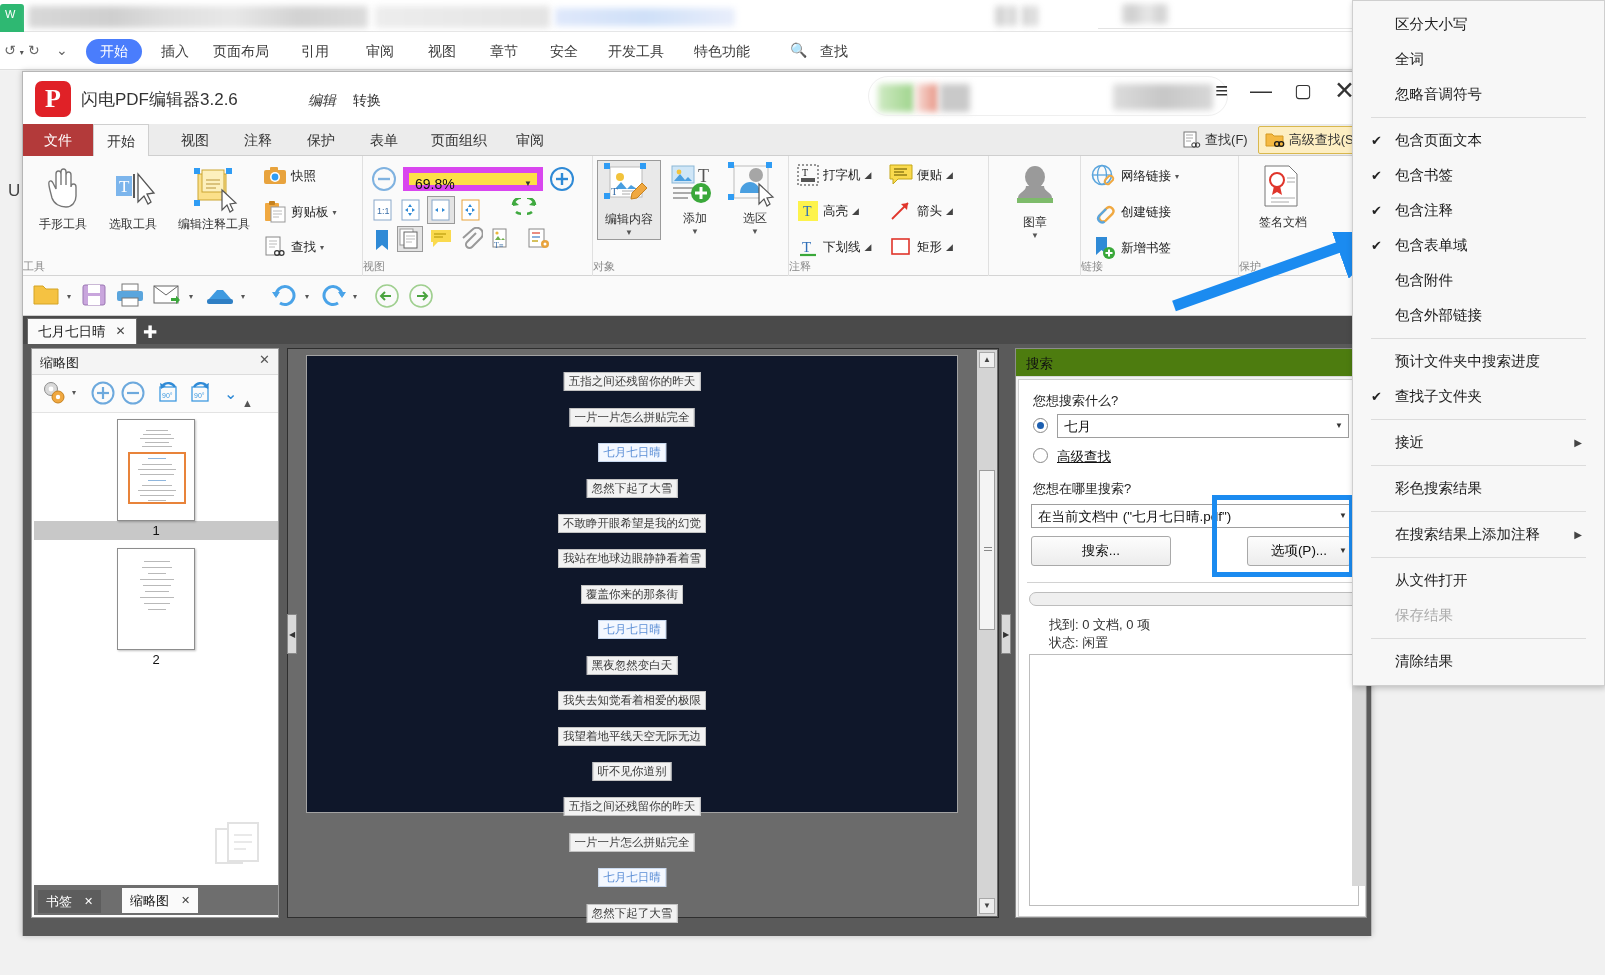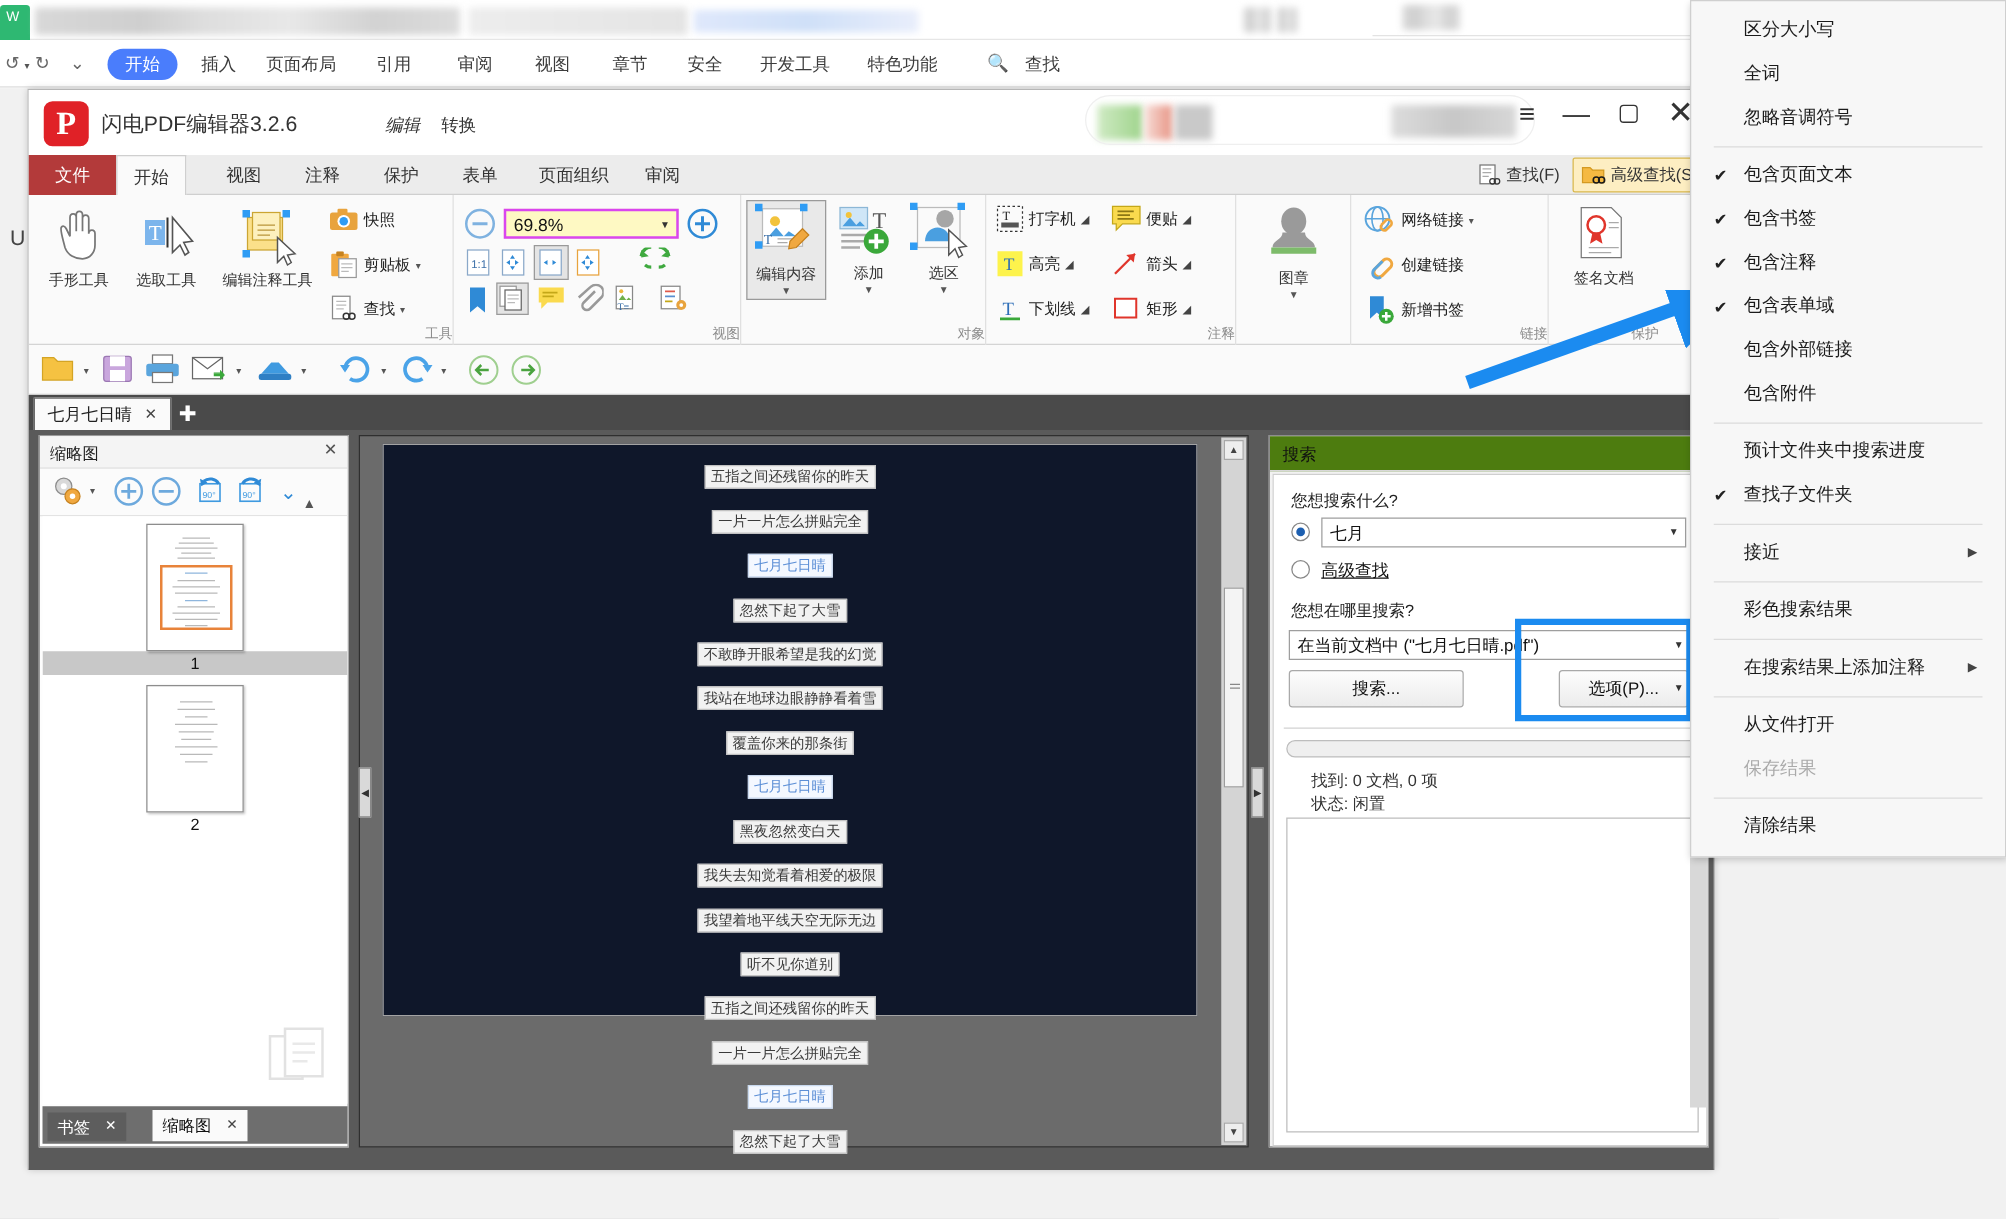--- a/index.html
+++ b/index.html
@@ -40,21 +40,21 @@
   .rtab{ position:absolute; top:0; height:32px; line-height:32px; font-size:14px; color:#333; padding:0 13px; cursor:pointer;}
   .rtab.file{ background:#b33a3a; color:#fff;}
   .rtab.active{ background:#fafafa; border-left:1px solid #cfcfcf; border-right:1px solid #cfcfcf; border-top:1px solid #cfcfcf;}
   #find-group{ position:absolute; right:6px; top:2px; display:flex; gap:4px; align-items:center;}
   .findbtn{ display:flex; align-items:center; gap:4px; font-size:13px; padding:3px 6px; cursor:pointer; border-radius:2px;}
   .findbtn.sel{ background:#fdeec2; border:1px solid #d9b84d;}
 
   
   #pdf-ribbon{ position:absolute; left:0; top:84px; width:1348px; height:120px; background:#fafafa; border-bottom:1px solid #d4d4d4;}
   .rgroup{ position:absolute; top:0; height:120px; border-right:1px solid #e0e0e0;}
-  .glabel{ position:absolute; bottom:2px; width:100%; text-align:right; font-size:11px; color:#8a8a8a;}
+  .glabel{ position:absolute; bottom:2px; width:100%; text-align:left; font-size:11px; color:#8a8a8a;}
   .bigbtn{ position:absolute; text-align:center; font-size:12px; color:#333; cursor:pointer;}
   .bigbtn .lbl{ display:block; margin-top:2px;}
   .smallbtn{ position:absolute; display:flex; align-items:center; gap:4px; font-size:12.5px; color:#222; cursor:pointer;}
 
   
   #quickbar{ position:absolute; left:0; top:204px; width:1348px; height:40px; background:#fafafa; border-bottom:1px solid #cfcfcf;}
   .qb{ position:absolute; top:7px; cursor:pointer;}
   .caret{ font-size:8px; color:#555;}
 
   
@@ -311,21 +311,21 @@
       <div class="glabel">工具</div>
     </div>
 
     <div class="rgroup" style="left:340px;width:230px;">
       <div style="position:absolute;left:8px;top:10px;">
         <span><svg width="26" height="26" viewBox="0 0 26 26">
               <circle cx="13" cy="13" r="11" fill="none" stroke="#7fb2e0" stroke-width="2"></circle>
               <line x1="7" y1="13" x2="19" y2="13" stroke="#7fb2e0" stroke-width="2.4"></line>
             </svg></span>
       </div>
-      <div style="position:absolute;left:40px;top:11px;width:140px;height:24px;background:#fef9c3;border:2px solid #d946ef;">
+      <div style="position:absolute;left:40px;top:11px;width:140px;height:24px;background:#fde047;border:6px solid #d946ef;">
         <span style="position:absolute;left:6px;top:3px;font-size:14px;color:#111;">69.8%</span>
         <span style="position:absolute;right:5px;top:6px;font-size:8px;color:#333;">▼</span>
       </div>
       <div style="position:absolute;left:186px;top:10px;">
         <span><svg width="26" height="26" viewBox="0 0 26 26">
               <circle cx="13" cy="13" r="11" fill="none" stroke="#2f8ad6" stroke-width="2"></circle>
               <line x1="7" y1="13" x2="19" y2="13" stroke="#2f8ad6" stroke-width="2.4"></line>
               <line x1="13" y1="7" x2="13" y2="19" stroke="#2f8ad6" stroke-width="2.4"></line>
             </svg></span>
       </div>
@@ -858,22 +858,22 @@
 
 <div id="ctxMenu">
   <div class="mi"><span class="chk"></span><span>区分大小写</span></div>
   <div class="mi"><span class="chk"></span><span>全词</span></div>
   <div class="mi"><span class="chk"></span><span>忽略音调符号</span></div>
   <div class="msep"></div>
   <div class="mi"><span class="chk">✔</span><span>包含页面文本</span></div>
   <div class="mi"><span class="chk">✔</span><span>包含书签</span></div>
   <div class="mi"><span class="chk">✔</span><span>包含注释</span></div>
   <div class="mi"><span class="chk">✔</span><span>包含表单域</span></div>
+  <div class="mi"><span class="chk"></span><span>包含附件</span></div>
   <div class="mi"><span class="chk"></span><span>包含外部链接</span></div>
-  <div class="mi"><span class="chk"></span><span>包含附件</span></div>
   <div class="msep"></div>
   <div class="mi"><span class="chk"></span><span>预计文件夹中搜索进度</span></div>
   <div class="mi"><span class="chk">✔</span><span>查找子文件夹</span></div>
   <div class="msep"></div>
   <div class="mi"><span class="chk"></span><span>接近</span><span class="sub">▶</span></div>
   <div class="msep"></div>
   <div class="mi"><span class="chk"></span><span>彩色搜索结果</span></div>
   <div class="msep"></div>
   <div class="mi"><span class="chk"></span><span>在搜索结果上添加注释</span><span class="sub">▶</span></div>
   <div class="msep"></div>

